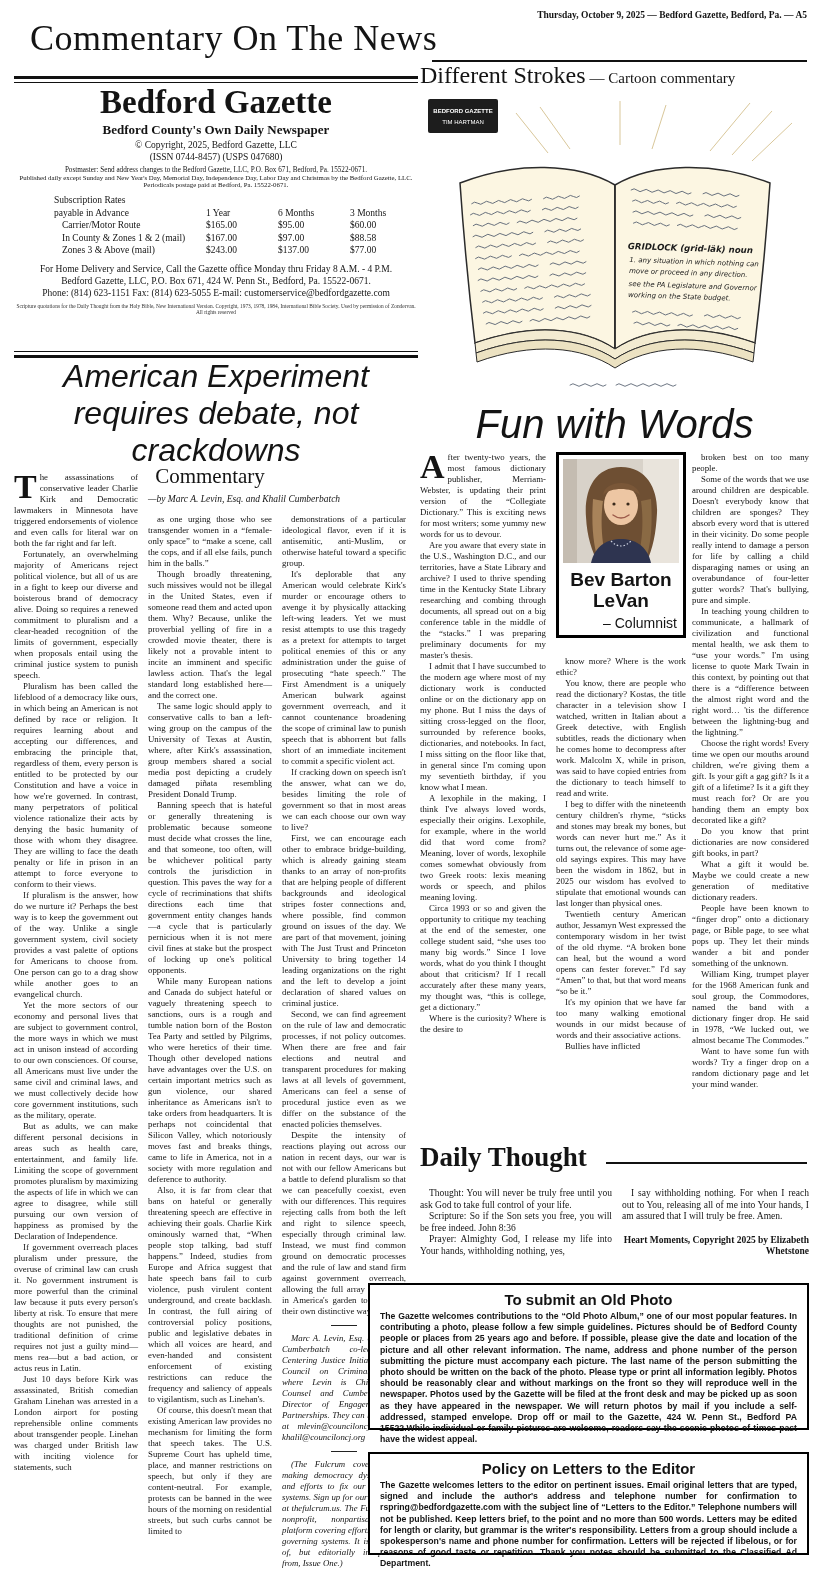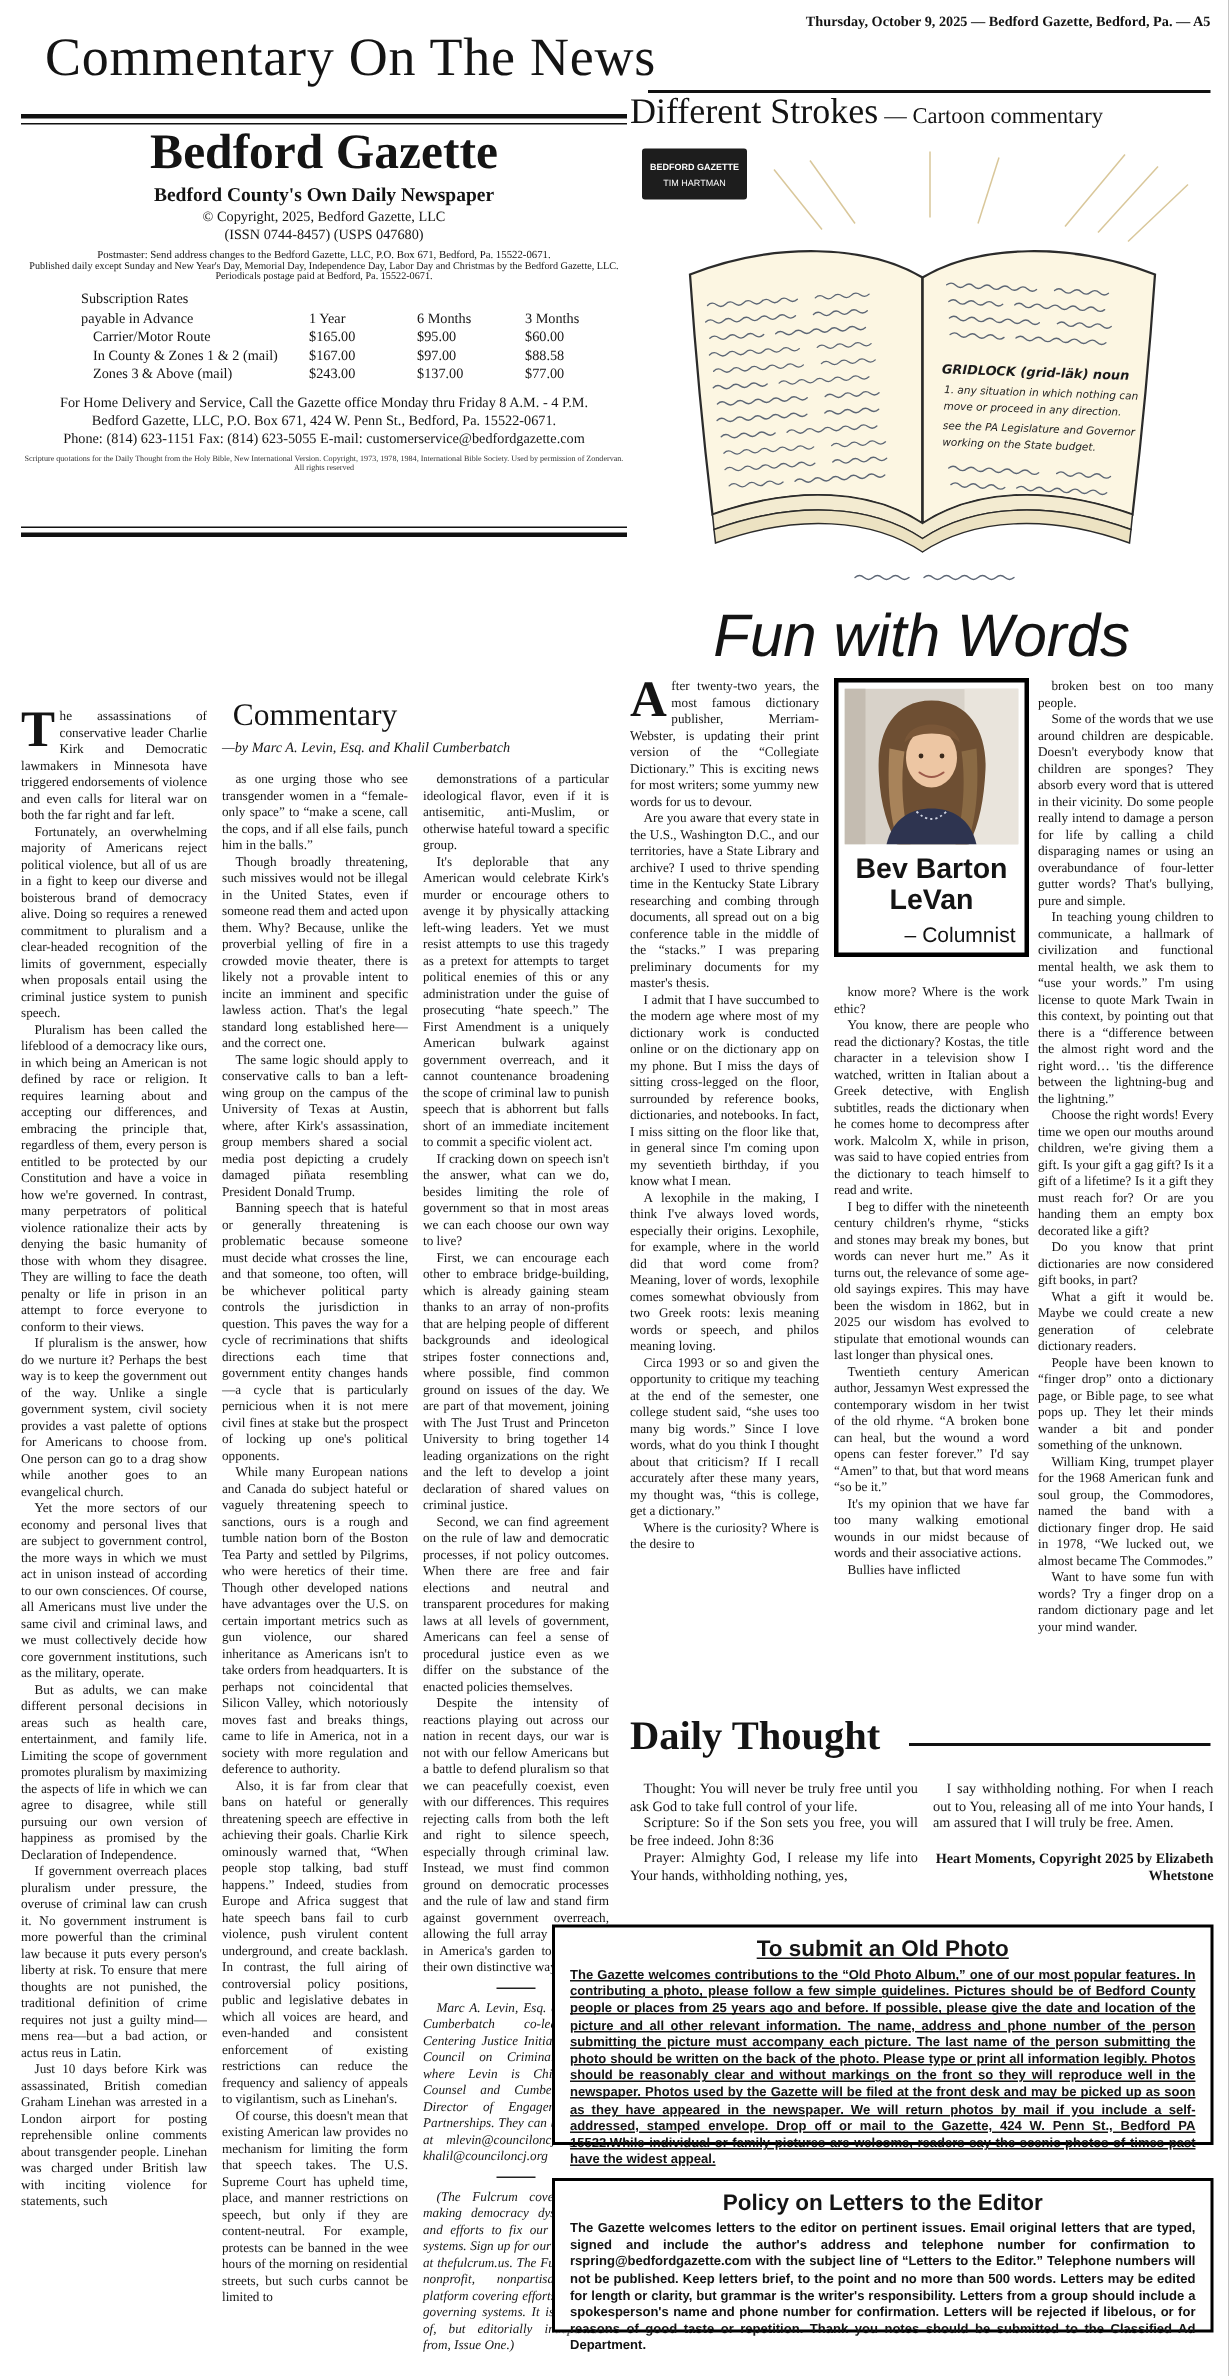--- a/index.html
+++ b/index.html
@@ -62,21 +62,21 @@
   .dt-title{position:absolute;left:420px;top:1144px;font-size:27px;font-weight:bold;line-height:1;}
   .dt-rule{position:absolute;left:606px;right:12px;top:1162px;border-top:2px solid #111;}
   .dt-col{position:absolute;text-align:justify;font-size:9.5px;line-height:11.5px;}
   .dt-col p{margin:0;text-indent:9px;}
   .dtc1{left:420px;top:1188px;width:192px;}
   .dtc2{left:622px;top:1188px;width:187px;}
   .dt-credit{font-weight:bold;text-align:right;margin-top:12px;font-size:9.5px;line-height:11.5px;}
   
   .info-box{position:absolute;left:368px;width:441px;border:2px solid #000;background:#fff;
         padding:4px 10px 6px;box-sizing:border-box;font-family:"Liberation Sans",sans-serif;}
-  .box-photo-pos{top:1283px;height:147px;text-decoration:underline;}
+  .box-photo-pos{top:1283px;height:147px;}
   .box-letters-pos{top:1452px;height:103px;}
   .box-title{font-size:15px;font-weight:bold;text-align:center;margin:2px 0 3px;}
   .box-body{font-size:8.7px;font-weight:bold;line-height:11.2px;text-align:justify;}
 </style>
 </head>
 <body>
 
 <div class="page">
 
   <div class="dateline">Thursday, October 9, 2025 — Bedford Gazette, Bedford, Pa. — A5</div>
@@ -220,20 +220,21 @@
           <use href="#sq" x="258" y="233"></use>
       </g>
 
       <g stroke="#5c6675" stroke-width="0.9" stroke-linecap="round">
         <use href="#sq2" x="150" y="292"></use>
           <use href="#sq" x="196" y="292"></use>
       </g>
     </svg>
   </div>
 
+  <div class="a1-title">American Experiment requires debate, not crackdowns</div>
   <div class="kicker">Commentary</div>
   <div class="byline">—by Marc A. Levin, Esq. and Khalil Cumberbatch</div>
   <div class="col a1c1">
       <p class="first">The assassinations of conservative leader Charlie Kirk and Democratic lawmakers in Minnesota have triggered endorsements of violence and even calls for literal war on both the far right and far left.</p>
       <p>Fortunately, an overwhelming majority of Americans reject political violence, but all of us are in a fight to keep our diverse and boisterous brand of democracy alive. Doing so requires a renewed commitment to pluralism and a clear-headed recognition of the limits of government, especially when proposals entail using the criminal justice system to punish speech.</p>
       <p>Pluralism has been called the lifeblood of a democracy like ours, in which being an American is not defined by race or religion. It requires learning about and accepting our differences, and embracing the principle that, regardless of them, every person is entitled to be protected by our Constitution and have a voice in how we're governed. In contrast, many perpetrators of political violence rationalize their acts by denying the basic humanity of those with whom they disagree. They are willing to face the death penalty or life in prison in an attempt to force everyone to conform to their views.</p>
       <p>If pluralism is the answer, how do we nurture it? Perhaps the best way is to keep the government out of the way. Unlike a single government system, civil society provides a vast palette of options for Americans to choose from. One person can go to a drag show while another goes to an evangelical church.</p>
       <p>Yet the more sectors of our economy and personal lives that are subject to government control, the more ways in which we must act in unison instead of according to our own consciences. Of course, all Americans must live under the same civil and criminal laws, and we must collectively decide how core government institutions, such as the military, operate.</p>
       <p>But as adults, we can make different personal decisions in areas such as health care, entertainment, and family life. Limiting the scope of government promotes pluralism by maximizing the aspects of life in which we can agree to disagree, while still pursuing our own version of happiness as promised by the Declaration of Independence.</p>
       <p>If government overreach places pluralism under pressure, the overuse of criminal law can crush it. No government instrument is more powerful than the criminal law because it puts every person's liberty at risk. To ensure that mere thoughts are not punished, the traditional definition of crime requires not just a guilty mind— mens rea—but a bad action, or actus reus in Latin.</p>
@@ -301,21 +302,21 @@
       <p>Twentieth century American author, Jessamyn West expressed the contemporary wisdom in her twist of the old rhyme. “A broken bone can heal, but the wound a word opens can fester forever.” I'd say “Amen” to that, but that word means “so be it.”</p>
       <p>It's my opinion that we have far too many walking emotional wounds in our midst because of words and their associative actions.</p>
       <p>Bullies have inflicted</p>
     </div>
   <div class="col a2c3">
       <p>broken best on too many people.</p>
       <p>Some of the words that we use around children are despicable. Doesn't everybody know that children are sponges? They absorb every word that is uttered in their vicinity. Do some people really intend to damage a person for life by calling a child disparaging names or using an overabundance of four-letter gutter words? That's bullying, pure and simple.</p>
       <p>In teaching young children to communicate, a hallmark of civilization and functional mental health, we ask them to “use your words.” I'm using license to quote Mark Twain in this context, by pointing out that there is a “difference between the almost right word and the right word… 'tis the difference between the lightning-bug and the lightning.”</p>
       <p>Choose the right words! Every time we open our mouths around children, we're giving them a gift. Is your gift a gag gift? Is it a gift of a lifetime? Is it a gift they must reach for? Or are you handing them an empty box decorated like a gift?</p>
       <p>Do you know that print dictionaries are now considered gift books, in part?</p>
-      <p>What a gift it would be. Maybe we could create a new generation of celebrate dictionary readers.</p>
+      <p>What a gift it would be. Maybe we could create a new generation of meditative dictionary readers.</p>
       <p>People have been known to “finger drop” onto a dictionary page, or Bible page, to see what pops up. They let their minds wander a bit and ponder something of the unknown.</p>
       <p>William King, trumpet player for the 1968 American funk and soul group, the Commodores, named the band with a dictionary finger drop. He said in 1978, “We lucked out, we almost became The Commodes.”</p>
       <p>Want to have some fun with words? Try a finger drop on a random dictionary page and let your mind wander.</p>
     </div>
 
   <div class="dt-title">Daily Thought</div>
   <div class="dt-rule"></div>
   <div class="dt-col dtc1">
       <p>Thought: You will never be truly free until you ask God to take full control of your life.</p>
       <p>Scripture: So if the Son sets you free, you will be free indeed. John 8:36</p>

